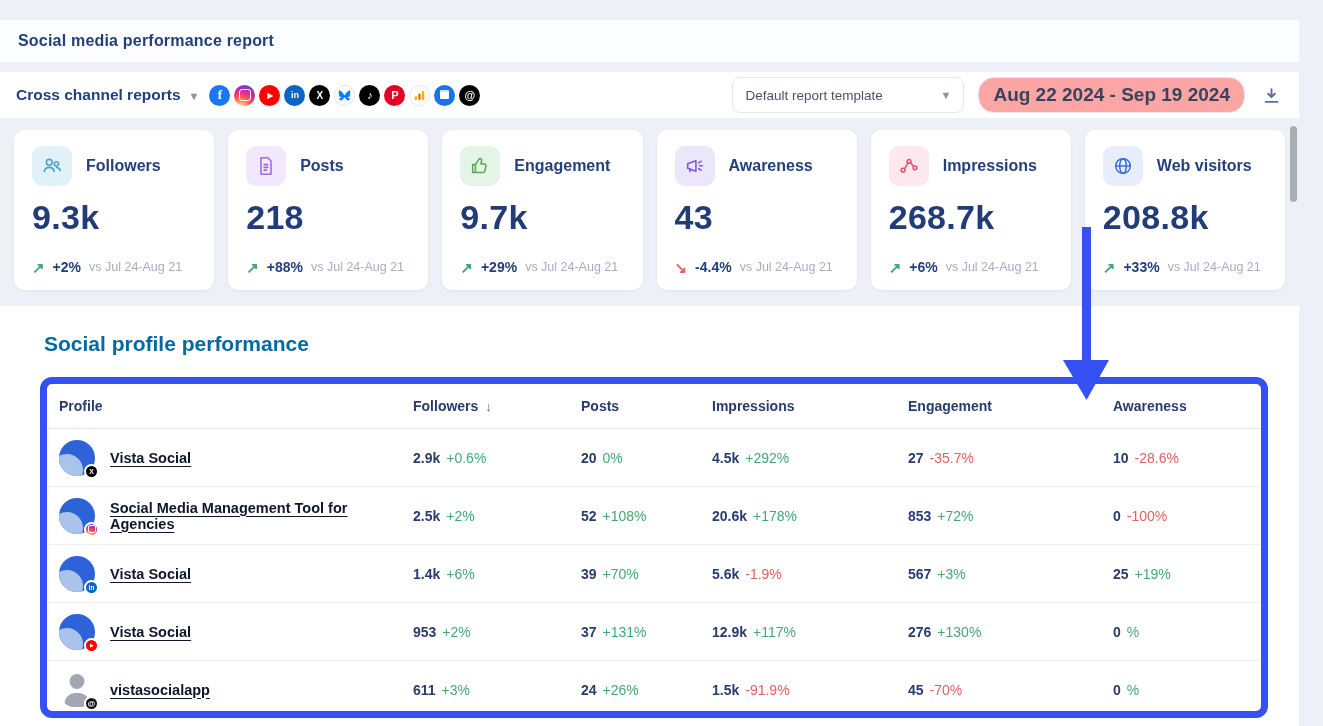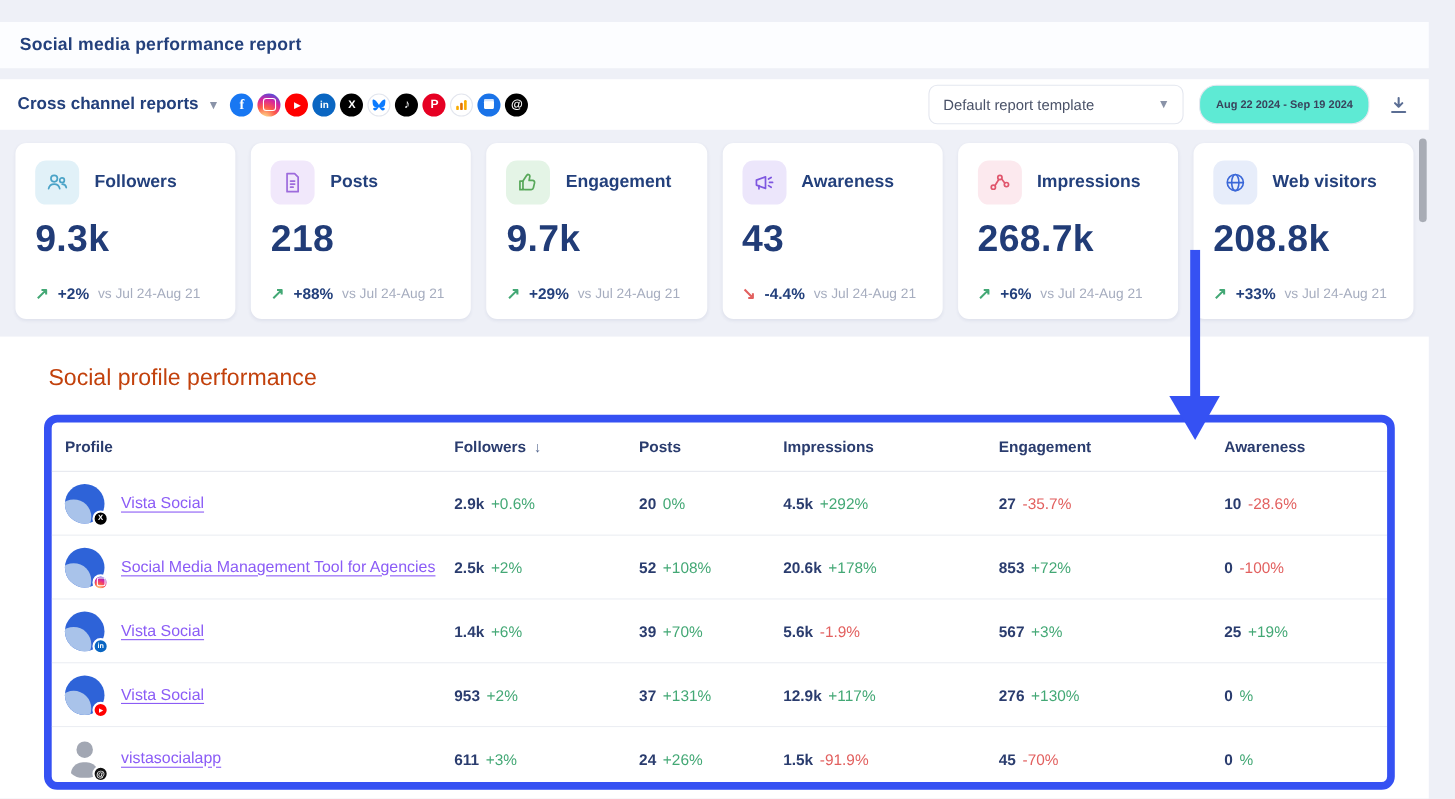--- a/index.html
+++ b/index.html
@@ -27,21 +27,21 @@
   .chip.bluesky { background:#fff; border:1px solid #e3e6ee; }
   .chip.tiktok { background:#000; } .chip.tiktok::before { content:"♪"; font-size:11px; }
   .chip.pinterest { background:#E60023; } .chip.pinterest::before { content:"P"; font-size:11px; font-weight:700; }
   .chip.google-analytics { background:#fff; border:1px solid #e3e6ee; }
   .chip.google-business { background:#1a73e8; } .chip.google-business::before { content:""; width:9px; height:7px; background:#fff; border-radius:1px; box-shadow:0 -2px 0 #d2e3fc; }
   .chip.threads { background:#000; } .chip.threads::before { content:"@"; font-size:11px; font-weight:600; }
 
   .toolbar-right { margin-left:auto; display:flex; align-items:center; gap:14px;justify-content:flex-end; }
   .select-box { width:232px; height:36px; border:1px solid #e4e7ef; border-radius:8px; background:#fff; display:flex; align-items:center; justify-content:space-between; padding:0 12px; font-size:13.5px; color:#4a5268; cursor:pointer; }
   .select-box .chev { margin:0; }
-  .date-box { height:36px; border:1px solid #e4e7ef; border-radius:16px; background:#5eead4; display:flex; align-items:center; padding:0 14px; font-size:10px; color:#39435c; font-weight:600; cursor:pointer; white-space:nowrap; }
+  .date-box { height:36px; border:1px solid #e4e7ef; border-radius:16px; background:#fca5a5; display:flex; align-items:center; padding:0 14px; font-size:19px; color:#39435c; font-weight:600; cursor:pointer; white-space:nowrap; }
   .download-btn { display:flex; align-items:center; justify-content:center; width:24px; height:24px; cursor:pointer; }
 
   
   .cards-band { display:flex; gap:14px; padding:12px 14px 16px; flex:0 0 auto; }
   .card { flex:1 1 0; background:#fff; border-radius:10px; box-shadow:0 1px 3px rgba(40,60,120,.07); padding:16px 18px 15px; height:160px; display:flex; flex-direction:column; }
   .card-head { display:flex; align-items:center; gap:14px; }
   .chipbox { width:40px; height:40px; border-radius:10px; display:flex; align-items:center; justify-content:center; flex:0 0 auto; }
   .chipbox.followers   { background:#e1f1f8; }
   .chipbox.posts       { background:#f1e8fb; }
   .chipbox.engagement  { background:#e4f4e6; }
@@ -52,21 +52,21 @@
   .card-value { font-size:34px; font-weight:600; color:#213c77; margin-top:12px; letter-spacing:.3px; }
   .card-delta { margin-top:auto; display:flex; align-items:center; gap:8px; }
   .trend-arrow { font-size:15px; font-weight:700; line-height:1; }
   .trend-arrow.up::before { content:"↗"; color:#43a875; }
   .trend-arrow.down::before { content:"↘"; color:#e2605f; }
   .delta-val { font-size:14px; font-weight:700; color:#23407c; }
   .vs { font-size:12.5px; color:#a6adbf; }
 
   
   .section { background:#fff; flex:1 1 auto; padding:26px 0 0 44px; position:relative; }
-  .section-title { font-size:21px; font-weight:400; color:#c2410c; }
+  .section-title { font-size:21px; font-weight:700; color:#0369a1; }
   .section-sub { font-size:14px; color:#9aa3b8; margin-top:9px; }
 
   
   .table-wrap { margin:21px 31px 0 -4px; border:7px solid #3551f3; border-radius:12px; background:#fff; height:341px; overflow:hidden; }
   .trow { display:grid; grid-template-columns:354px 168px 131px 196px 205px 1fr; align-items:center; padding-left:12px; height:58px; border-bottom:1px solid #eceef3; }
   .trow.thead { height:45px; border-bottom:1px solid #e6e8ef; }
   .th { font-size:14px; font-weight:700; color:#2a3c6e; display:flex; align-items:center; cursor:pointer; }
   .sort-icon::before { content:"↓"; color:#54678f; font-size:13px; margin-left:7px; font-weight:400; }
   .cell { font-size:14px; display:flex; gap:6px; align-items:center; }
   .num { font-weight:600; color:#2a3c6e; }
@@ -82,21 +82,21 @@
   .avatar.person { background:transparent; }
   .avatar.person::before { content:""; position:absolute; top:2px; left:50%; transform:translateX(-50%); width:15px; height:15px; border-radius:50%; background:#a2a7b3; }
   .avatar.person::after { content:""; position:absolute; bottom:1px; left:50%; transform:translateX(-50%); width:25px; height:14px; border-radius:50% 50% 42% 42% / 90% 90% 25% 25%; background:#a2a7b3; }
   .badge { position:absolute; right:-4px; bottom:-3px; width:15px; height:15px; border-radius:50%; border:2px solid #fff; display:flex; align-items:center; justify-content:center; color:#fff; z-index:2; }
   .badge.x { background:#000; } .badge.x::before { content:"X"; font-size:7px; font-weight:800; }
   .badge.instagram { background:radial-gradient(circle at 30% 110%, #fdf497 0%, #fd5949 40%, #d6249f 65%, #285AEB 95%); }
   .badge.instagram::before { content:""; width:6px; height:6px; border:1.2px solid #fff; border-radius:2px; }
   .badge.linkedin { background:#0A66C2; } .badge.linkedin::before { content:"in"; font-size:6.5px; font-weight:700; }
   .badge.youtube { background:#ff0000; } .badge.youtube::before { content:"▶"; font-size:5px; margin-left:1px; }
   .badge.threads { background:#111; } .badge.threads::before { content:"@"; font-size:8px; font-weight:700; }
-  .profile-link { font-size:14.5px; font-weight:400; color:#8b5cf6; text-decoration:underline; text-underline-offset:3px; cursor:pointer; }
+  .profile-link { font-size:14.5px; font-weight:700; color:#0f172a; text-decoration:underline; text-underline-offset:3px; cursor:pointer; }
 
   
   .annotation-arrow { position:absolute; left:1059px; top:207px; z-index:20; pointer-events:none; }
   .scrollbar-thumb { position:absolute; right:2px; top:106px; width:7px; height:76px; border-radius:4px; background:#a8acb5; z-index:30; cursor:pointer; }
 </style>
 </head>
 <body>
 
 <div class="screen">
 

